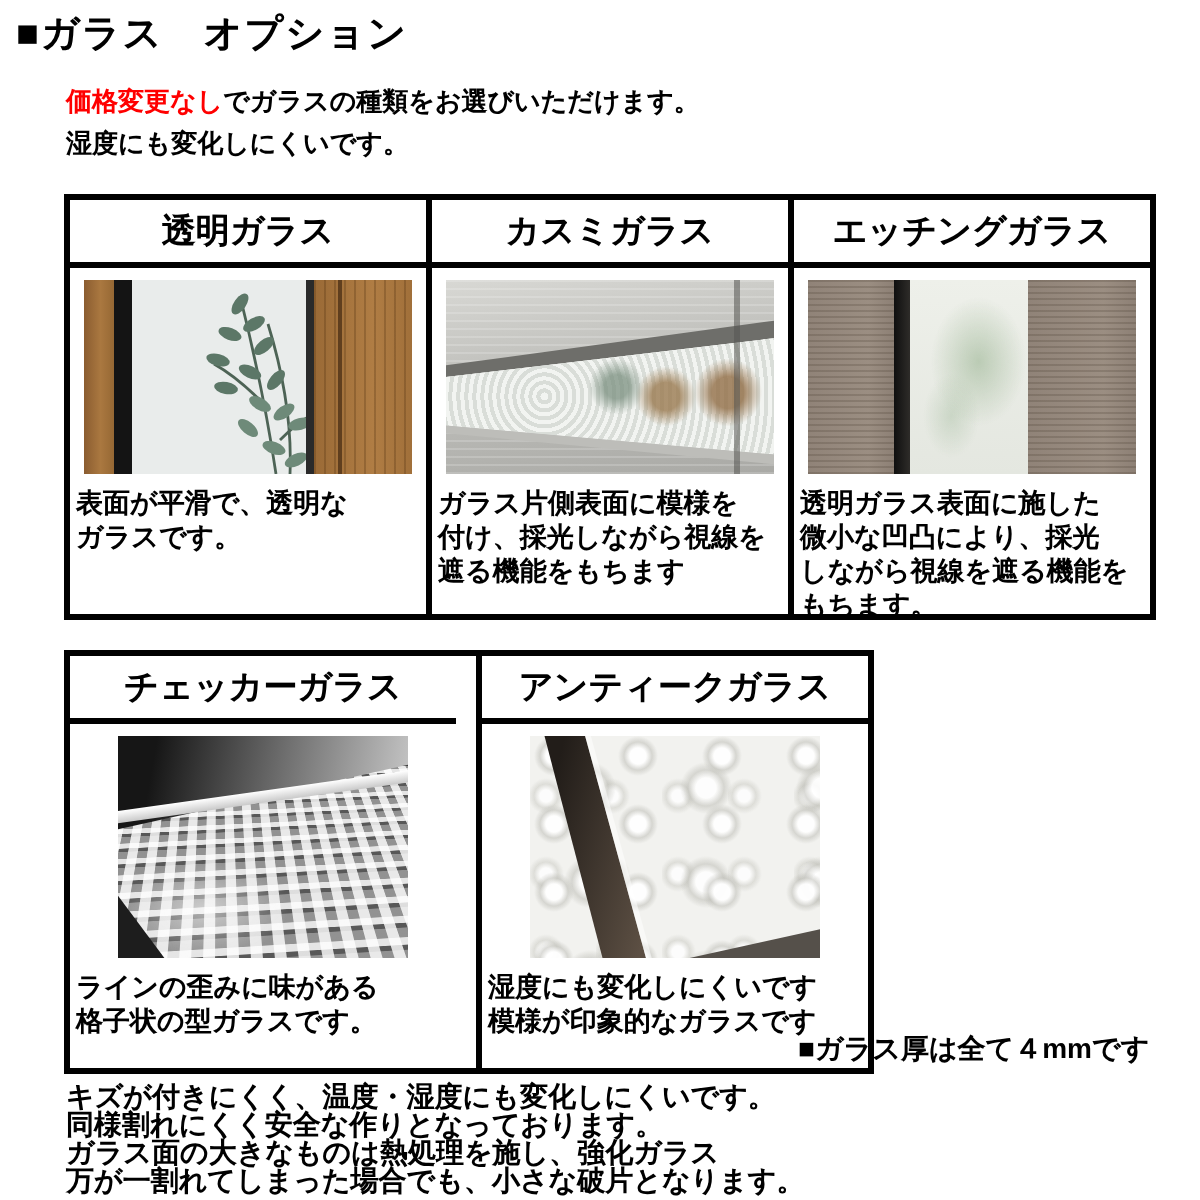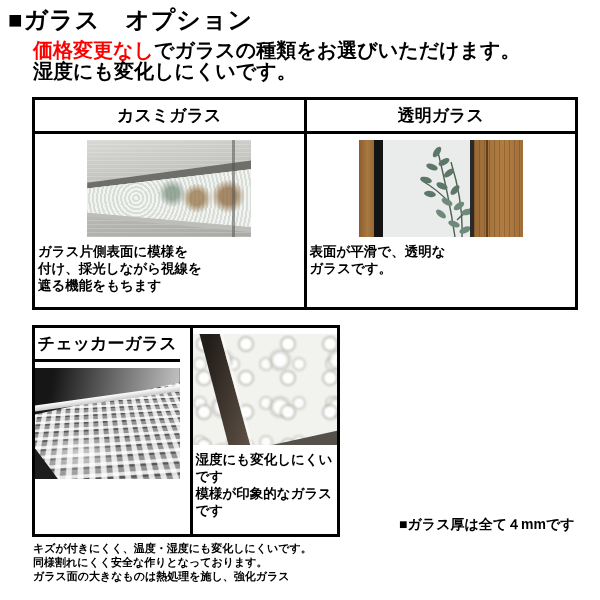--- a/index.html
+++ b/index.html
@@ -1,26 +1,26 @@
 <!DOCTYPE html>
 <html><head>
 <meta charset="utf-8">
 <style>
   html,body{margin:0;padding:0;}
   body{
     width:600px;height:600px;background:#ffffff;position:relative;overflow:hidden;
     font-family:"Liberation Sans","DejaVu Sans",sans-serif;font-weight:bold;color:#000;
   }
-  .page-title{position:absolute;left:8px;top:4px;font-size:24px;letter-spacing:1px;white-space:nowrap;}
-  .intro{position:absolute;left:33px;top:40px;font-size:20px;line-height:21px;white-space:nowrap;}
+  .page-title{position:absolute;left:8px;top:4px;font-size:19px;letter-spacing:1px;white-space:nowrap;}
+  .intro{position:absolute;left:33px;top:40px;font-size:13px;line-height:21px;white-space:nowrap;}
   .intro .hl{color:#ff0000;}
 
   .tbl{position:absolute;display:flex;border:3px solid #000;background:#fff;box-sizing:border-box;}
   .tbl1{left:32px;top:97px;width:546px;height:213px;}
-  .tbl2{left:32px;top:325px;width:308px;height:212px;gap:10px;}
+  .tbl2{left:32px;top:325px;width:405px;height:212px;gap:10px;}
   .col{flex:1;display:flex;flex-direction:column;border-left:3px solid #000;min-width:0;}
   .col:first-child{border-left:none;}
   .col-header{height:31px;border-bottom:3px solid #000;display:flex;align-items:center;justify-content:center;font-size:17px;white-space:nowrap;}
   .col-body{flex:1;display:flex;flex-direction:column;align-items:center;padding-top:6px;overflow:hidden;}
   .desc{align-self:flex-start;white-space:pre-line;font-size:13.5px;line-height:17px;padding:6px 2px 0 3px;}
 
   .photo{position:relative;overflow:hidden;flex:none;}
   .photo-sm{width:164px;height:97px;}
   .photo-lg{width:145px;height:111px;}
   .layer{position:absolute;}
@@ -94,48 +94,33 @@
     background-size:42px 34px,58px 47px,33px 39px;}
   .p-antique .wood-band{inset:0;
     background:linear-gradient(105deg,#221d19 10%,#5c4f43 48%,#2c2620 85%);
     clip-path:polygon(5% 0,19% 0,40% 100%,25% 100%);}
   .p-antique .band-edge{inset:0;background:rgba(255,255,255,.5);
     clip-path:polygon(19% 0,21% 0,42% 100%,40% 100%);}
   .p-antique .bottom-sliver{inset:0;background:#55504a;
     clip-path:polygon(55% 100%,100% 87%,100% 100%);}
 
   .note{position:absolute;left:399px;top:516px;font-size:14px;white-space:nowrap;}
-  .footer{position:absolute;left:33px;top:541px;font-size:11px;line-height:14px;white-space:nowrap;}
+  .footer{position:absolute;left:33px;top:541px;font-size:14px;line-height:14px;white-space:nowrap;}
 </style>
 </head>
 <body>
 
 <div class="page-title"><span>■</span><span>ガラス　オプション</span></div>
 
 <div class="intro">
   <div><span class="hl">価格変更なし</span><span>でガラスの種類をお選びいただけます。</span></div>
   <div>湿度にも変化しにくいです。</div>
 </div>
 
 <div class="tbl tbl1">
-
-  <div class="col">
-    <div class="col-header">カスミガラス</div>
-    <div class="col-body">
-      <div class="photo photo-sm p-kasumi">
-        <div class="layer slot-shadow"></div>
-        <div class="layer slot"></div>
-        <div class="layer slot-lip"></div>
-        <div class="layer seam"></div>
-      </div>
-      <div class="desc">ガラス片側表面に模様を
-付け、採光しながら視線を
-遮る機能をもちます</div>
-    </div>
-  </div>
 
   <div class="col">
     <div class="col-header">透明ガラス</div>
     <div class="col-body">
       <div class="photo photo-sm p-clear">
         <div class="layer wood-l"></div>
         <div class="layer blk-l"></div>
         <svg width="74" height="97" viewBox="0 0 74 97">
           <g fill="none" stroke="#4d6355" stroke-width="1.4">
             <path d="M56 97 C52 70 46 40 38 8"></path>
@@ -164,51 +149,85 @@
         </svg>
         <div class="layer blk-r"></div>
         <div class="layer wood-r"></div>
         <div class="layer wood-r-line"></div>
       </div>
       <div class="desc">表面が平滑で、透明な
 ガラスです。</div>
     </div>
   </div>
 
+  <div class="col">
+    <div class="col-header">カスミガラス</div>
+    <div class="col-body">
+      <div class="photo photo-sm p-kasumi">
+        <div class="layer slot-shadow"></div>
+        <div class="layer slot"></div>
+        <div class="layer slot-lip"></div>
+        <div class="layer seam"></div>
+      </div>
+      <div class="desc">ガラス片側表面に模様を
+付け、採光しながら視線を
+遮る機能をもちます</div>
+    </div>
+  </div>
+
+  <div class="col">
+    <div class="col-header">エッチングガラス</div>
+    <div class="col-body">
+      <div class="photo photo-sm p-etch">
+        <div class="wood w-l"></div>
+        <div class="stripe"></div>
+        <div class="glass"></div>
+        <div class="wood w-r"></div>
+      </div>
+      <div class="desc">透明ガラス表面に施した
+微小な凹凸により、採光
+しながら視線を遮る機能を
+もちます。</div>
+    </div>
+  </div>
 
 </div>
 
 <div class="tbl tbl2">
 
   <div class="col">
     <div class="col-header">チェッカーガラス</div>
     <div class="col-body">
       <div class="photo photo-lg p-checker">
         <div class="layer plane"></div>
         <div class="layer glow"></div>
         <div class="layer top-zone"></div>
         <div class="layer edge-hi"></div>
         <div class="layer corner-dark"></div>
       </div>
-    </div>
-  </div>
-
-  <div class="col">
+      <div class="desc">ラインの歪みに味がある
+格子状の型ガラスです。</div>
+    </div>
+  </div>
+
+  <div class="col">
+    <div class="col-header">アンティークガラス</div>
     <div class="col-body">
       <div class="photo photo-lg p-antique">
         <div class="layer wood-band"></div>
         <div class="layer band-edge"></div>
         <div class="layer bottom-sliver"></div>
       </div>
       <div class="desc">湿度にも変化しにくいです
 模様が印象的なガラスです</div>
     </div>
   </div>
 
 </div>
 
 <div class="note"><span>■</span><span>ガラス厚は全て４mmです</span></div>
 
 <div class="footer">
   <div>キズが付きにくく、温度・湿度にも変化しにくいです。</div>
   <div>同様割れにくく安全な作りとなっております。</div>
   <div>ガラス面の大きなものは熱処理を施し、強化ガラス</div>
+  <div>万が一割れてしまった場合でも、小さな破片となります。</div>
 </div>
 
 </body></html>

